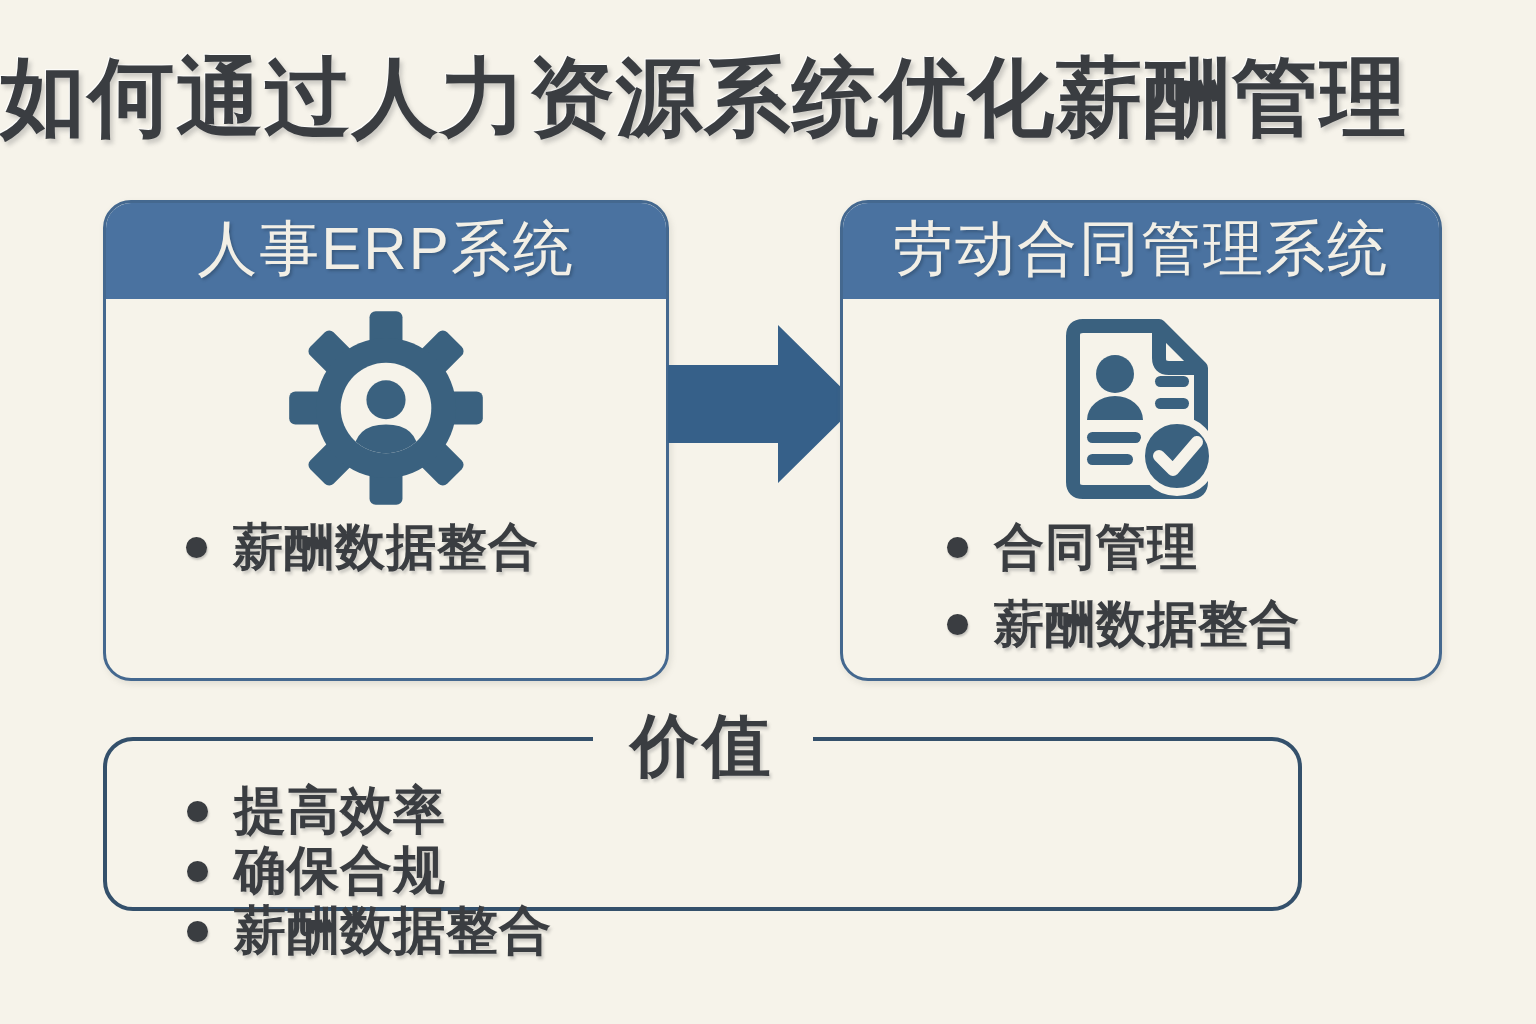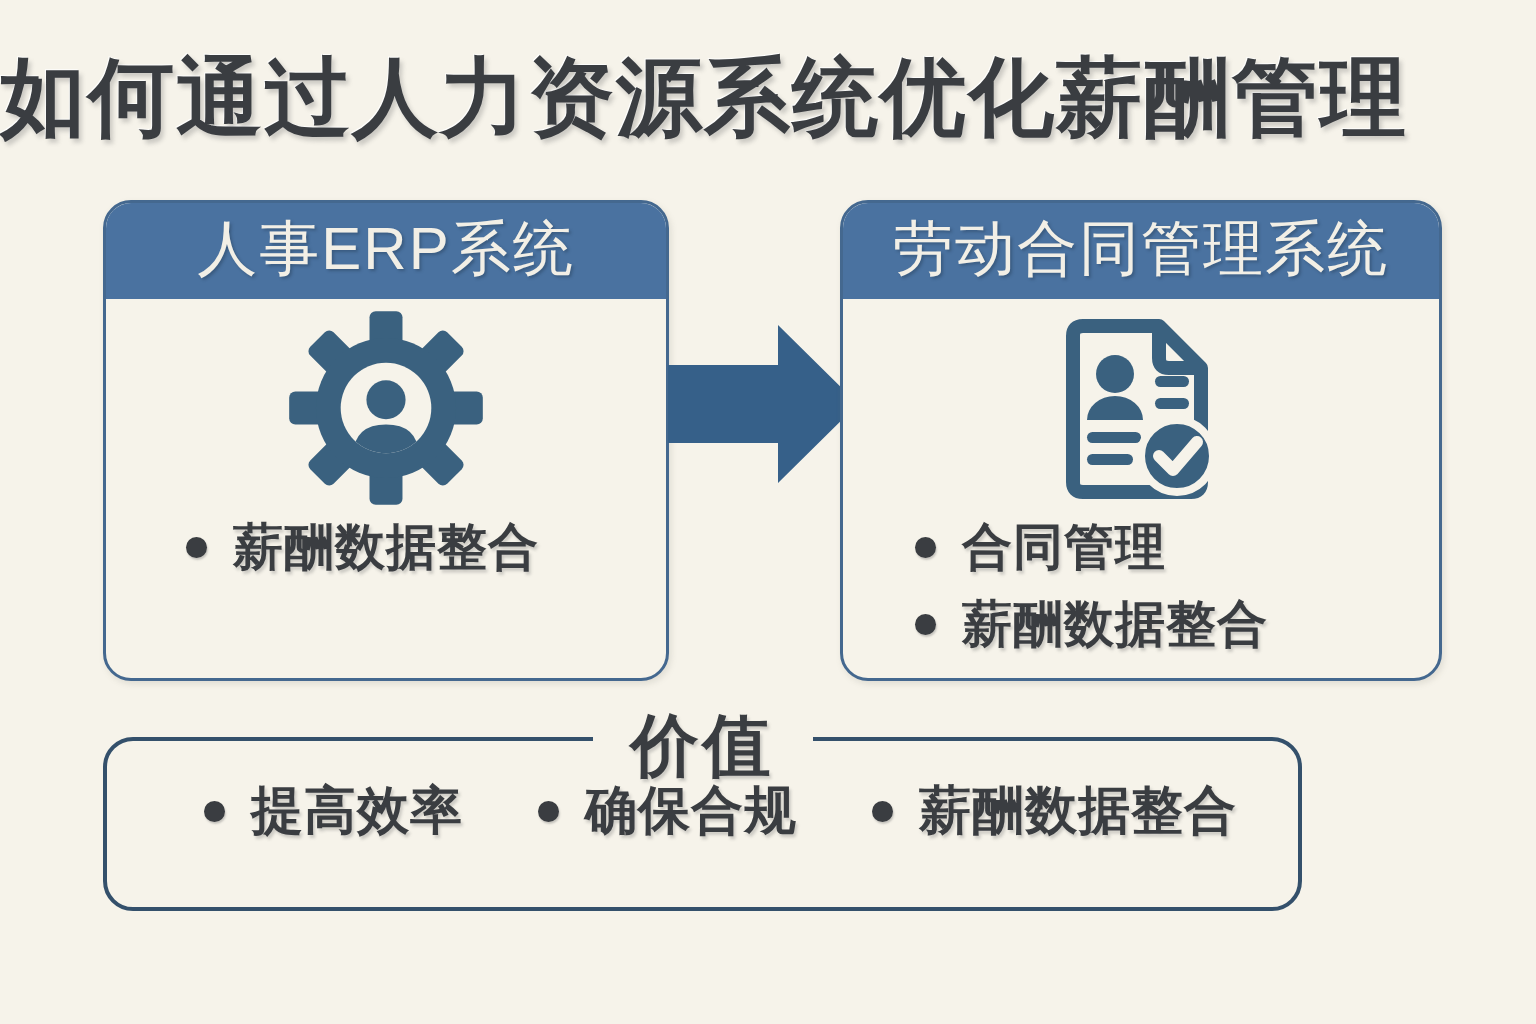--- a/index.html
+++ b/index.html
@@ -64,21 +64,21 @@
     display:flex;
     flex-direction:column;
   }
   .icon-wrap{
     height:218px;
     display:flex;
     align-items:center;
     justify-content:center;
   }
   .bullet-list{ padding-left:80px; }
-  .sys-box.right .bullet-list{ padding-left:72px; }
+  .sys-box.right .bullet-list{ padding-left:104px; }
   .bullet-row{
     display:flex;
     align-items:center;
     height:60px;
     margin-bottom:17px;
   }
   .bullet-dot{
     width:21px; height:21px;
     border-radius:50%;
     background:var(--text-dark);
@@ -115,26 +115,27 @@
     padding:0 38px;
     font-size:68px;
     font-weight:900;
     letter-spacing:4px;
     color:var(--text-dark);
     text-shadow:2px 3px 3px rgba(110,110,110,0.30);
     white-space:nowrap;
   }
   .value-bullets{
     position:absolute;
-    left:17px; top:40px;
+    left:0; top:40px;
     width:100%;
     padding:0 78px 0 80px;
     display:flex;
     justify-content:space-between;
     align-items:flex-start;
+    flex-direction:column;
   }
   .value-bullets .bullet-row{ margin-bottom:0; }
   .value-bullets .bullet-text{ font-size:52px; }
 </style>
 </head>
 <body>
 
 <h1 class="page-title">如何通过人力资源系统优化薪酬管理</h1>
 
 <div class="sys-box left">

